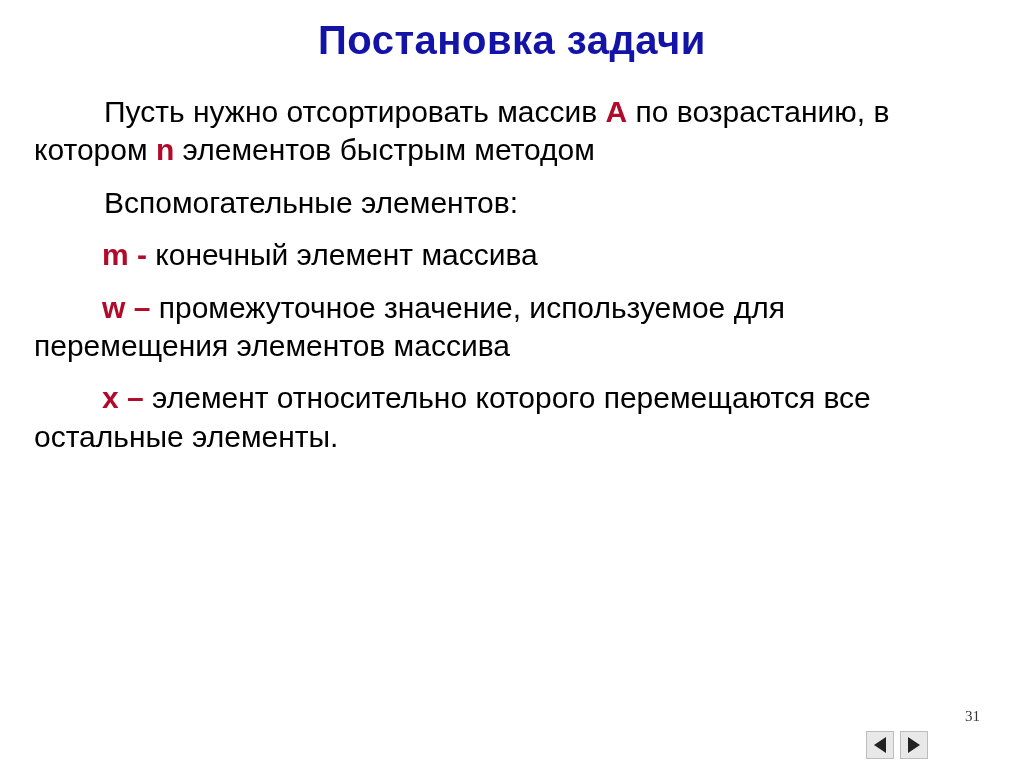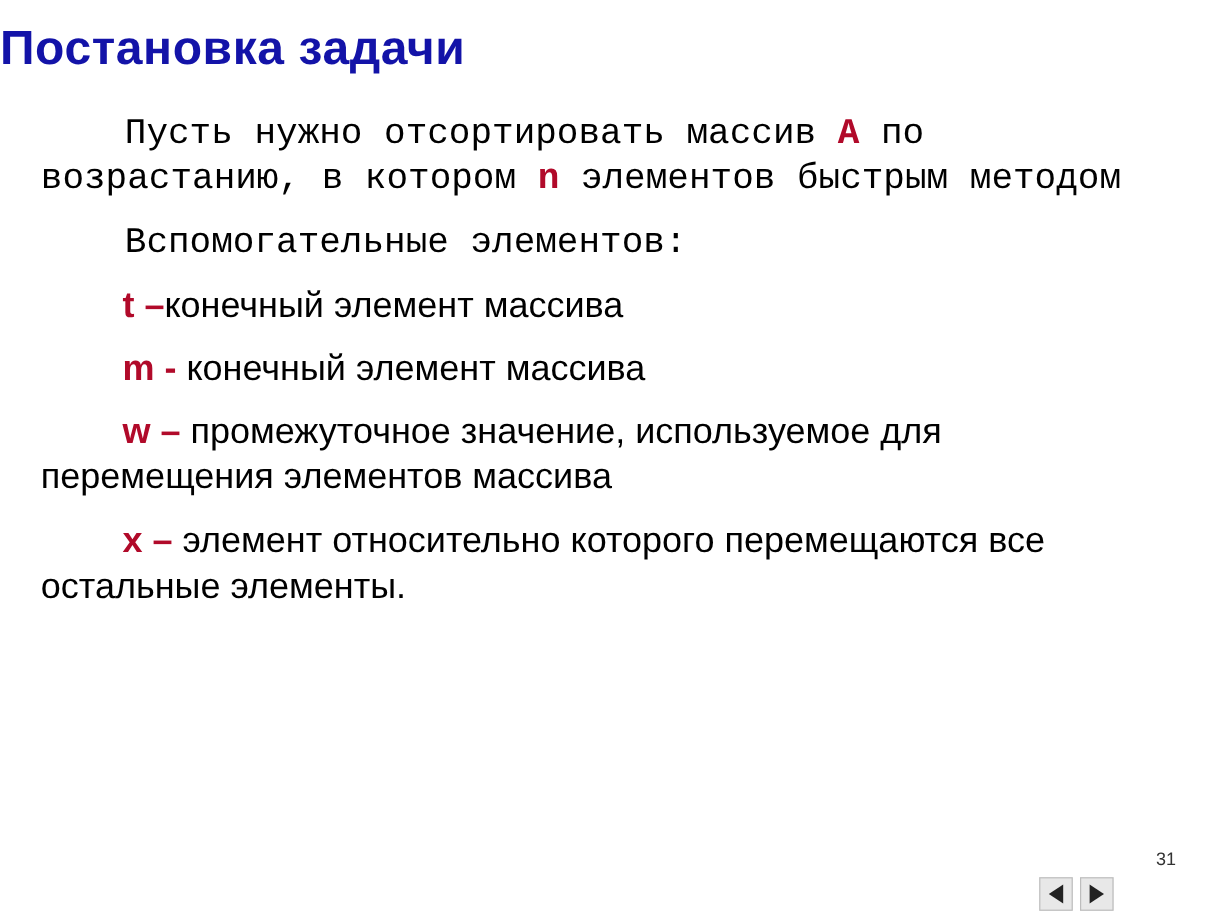--- a/index.html
+++ b/index.html
@@ -16,59 +16,58 @@
     overflow: hidden;
   }
   .slide {
     position: relative;
     width: 1024px;
     height: 767px;
     box-sizing: border-box;
     padding: 0;
   }
   .slide-title {
-    text-align: left;
+    text-align: center;
     font-size: 40px;
     font-weight: bold;
     color: #1313a8;
     margin: 0;
     padding-top: 18px;
     letter-spacing: 0.5px;
   }
   .body-block {
     margin: 0;
     padding: 30px 52px 0 34px;
   }
   .para {
     font-size: 30px;
     line-height: 1.28;
     margin: 0 0 4px 0;
     color: #000000;
   }
   .para.indent {
     text-indent: 70px;
-    font-family: Liberation Mono, monospace;
   }
   .para.indent-small {
     text-indent: 68px;
   }
   .accent {
     color: #b10a2a;
     font-weight: bold;
   }
   .gap-top {
     margin-top: 14px;
   }
   .page-number {
     position: absolute;
     right: 44px;
     bottom: 42px;
     font-size: 15px;
     color: #333333;
-    font-family: Liberation Sans, sans-serif;
+    font-family: Liberation Serif, serif;
   }
   .nav-controls {
     position: absolute;
     right: 96px;
     bottom: 8px;
     display: flex;
     gap: 6px;
     align-items: center;
   }
   .nav-btn {
@@ -106,23 +105,20 @@
   <div class="body-block">
 
     <p class="para indent">
       <span>Пусть нужно отсортировать массив </span><span class="accent">A</span><span> по возрастанию, в котором </span><span class="accent">n</span><span> элементов быстрым методом</span>
     </p>
 
     <p class="para indent gap-top">
       <span>Вспомогательные элементов:</span>
     </p>
 
-    <p class="para indent-small gap-top">
-      <span class="accent">t –</span><span>конечный элемент массива</span>
-    </p>
 
     <p class="para indent-small gap-top">
       <span class="accent">m - </span><span>конечный элемент массива</span>
     </p>
 
     <p class="para indent-small gap-top">
       <span class="accent">w – </span><span>промежуточное значение, используемое для перемещения элементов массива</span>
     </p>
 
     <p class="para indent-small gap-top">

